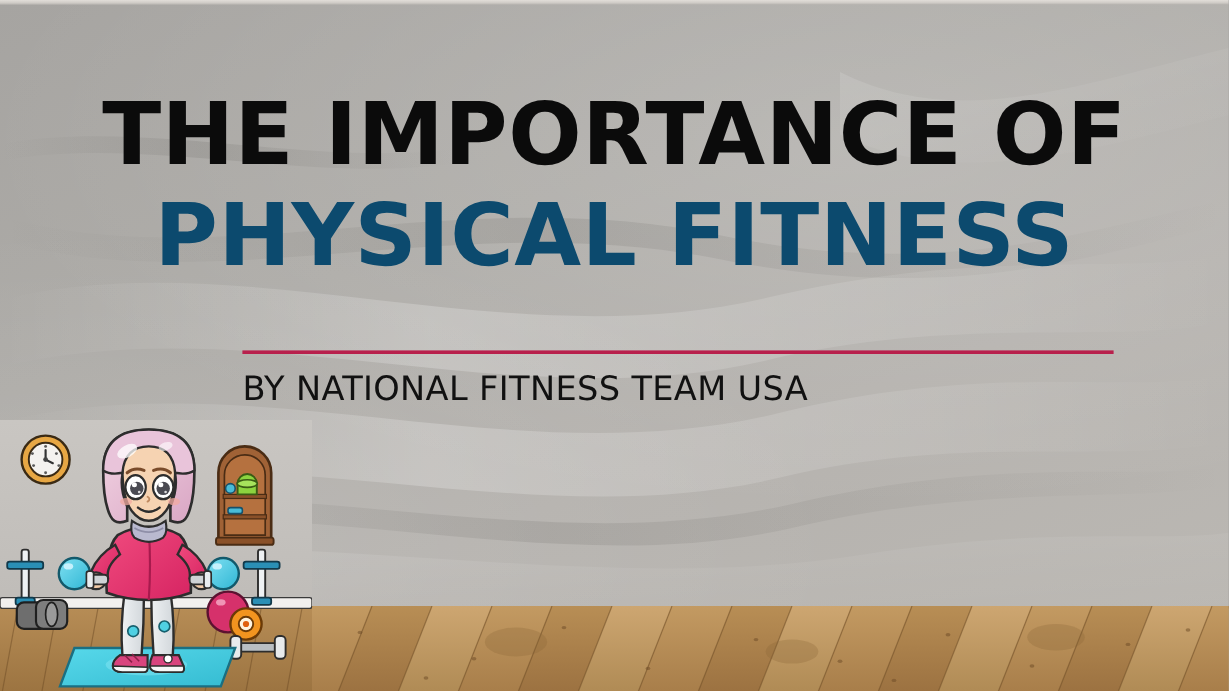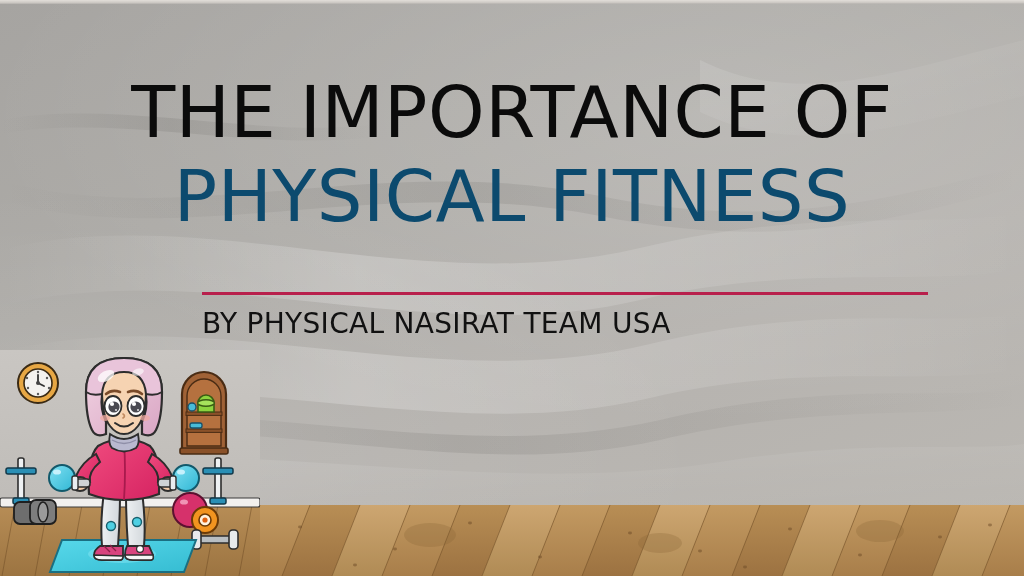--- a/index.html
+++ b/index.html
@@ -27,21 +27,21 @@
   }
   .waves{position:absolute;inset:0;}
   .waves svg{display:block;width:1024px;height:576px;}
   
   .title-block{
     position:absolute;left:0;top:70px;width:1024px;
     text-align:center;
   }
   .title-line{
     font-family:"DejaVu Sans", sans-serif;
-    font-weight:400;
+    font-weight:700;
     font-size:72px;
     line-height:84px;
     letter-spacing:0.5px;
     color:#0b0b0b;
     white-space:nowrap;
   }
   
   .divider{
     position:absolute;left:202px;top:292px;width:726px;height:3px;
     background:#b8204c;
@@ -111,21 +111,21 @@
 
   <div class="top-strip"></div>
 
   <div class="title-block">
     <div class="title-line" style="color: rgb(11, 11, 11);">THE IMPORTANCE OF</div>
     <div class="title-line" style="color: #0c4a6e;">PHYSICAL FITNESS</div>
   </div>
 
   <div class="divider" style="background: rgb(184, 32, 76);"></div>
 
-  <div class="subtitle" style="color: rgb(17, 17, 17);">BY PHYSICAL NASIRAT TEAM USA</div>
+  <div class="subtitle" style="color: rgb(17, 17, 17);">BY NATIONAL FITNESS TEAM USA</div>
 
   <div class="floor-edge"></div>
   <div class="floor">
     <svg viewBox="0 0 1024 71" xmlns="http://www.w3.org/2000/svg" preserveAspectRatio="none">
       <defs>
         <linearGradient id="plank1" x1="0" y1="0" x2="0" y2="1">
           <stop offset="0%" stop-color="#c39a62"></stop>
             <stop offset="100%" stop-color="#a87e4a"></stop>
         </linearGradient>
         <linearGradient id="plank2" x1="0" y1="0" x2="0" y2="1">

